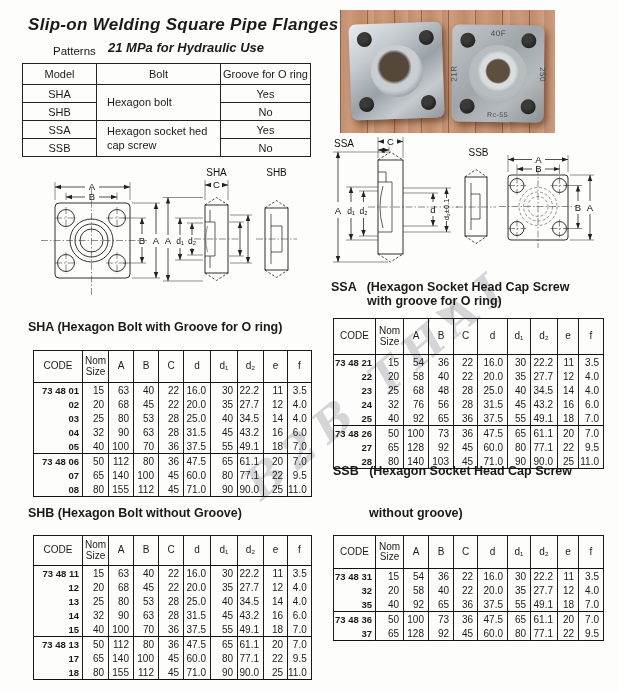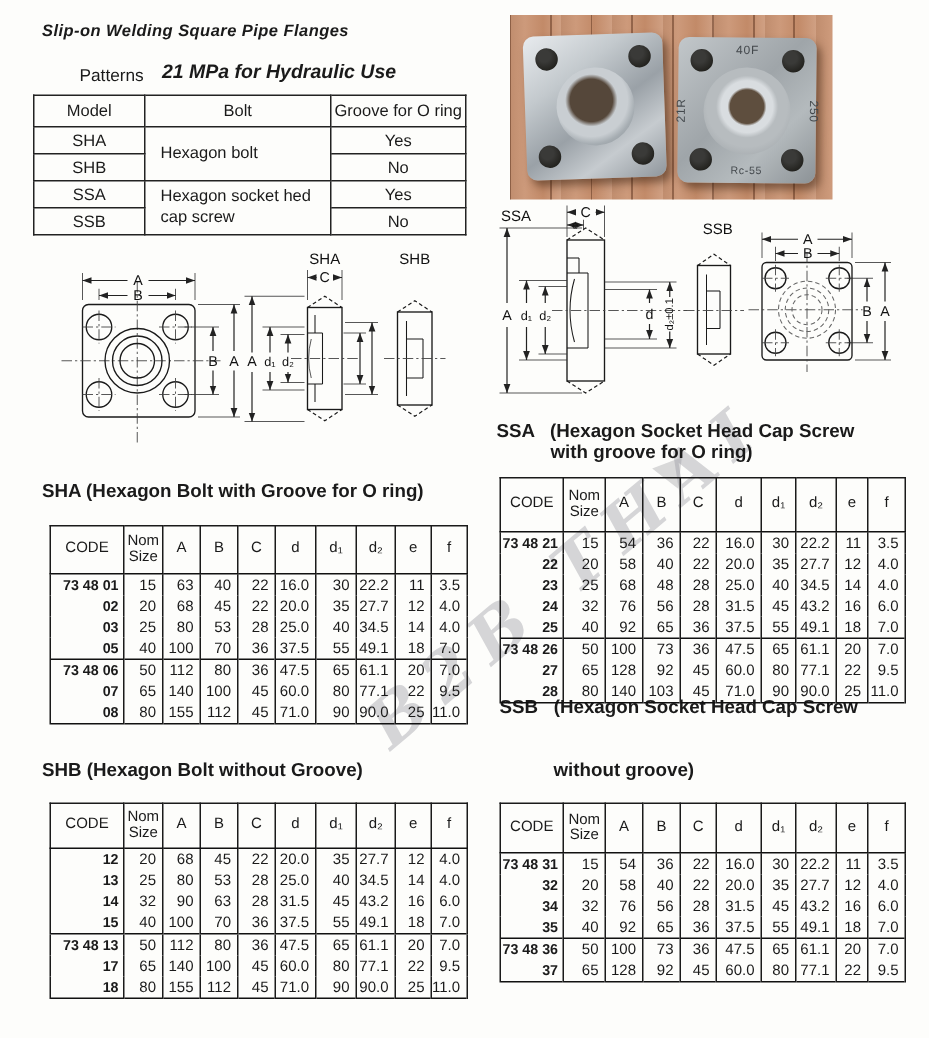--- a/index.html
+++ b/index.html
@@ -1,21 +1,21 @@
 <!DOCTYPE html>
 <html><head>
 <meta charset="utf-8">
 <style>
   html,body{margin:0;padding:0}
   body{width:619px;height:692px;position:relative;overflow:hidden;background:#fdfdfb;
        font-family:"Liberation Sans",sans-serif;color:#1a1a1a}
   .abs{position:absolute}
 
   
-  .title1{left:28px;top:15px;font-size:11px;font-weight:bold;font-style:italic;letter-spacing:.3px;white-space:nowrap}
+  .title1{left:28px;top:15px;font-size:17px;font-weight:bold;font-style:italic;letter-spacing:.3px;white-space:nowrap}
   .patterns{left:53px;top:45px;font-size:11.5px}
   .title2{left:108px;top:40px;font-size:13px;font-weight:bold;font-style:italic;white-space:nowrap}
 
   
   .ptable{left:22px;top:63px;border-collapse:collapse;table-layout:fixed;font-size:11px}
   .ptable th,.ptable td{border:1px solid #222;padding:0;vertical-align:middle}
   .ptable th{font-weight:normal;height:20px;}
   .ptable td{height:17px;text-align:center}
   .ptable .boltcell{text-align:left;padding-left:10px;line-height:1.25}
 
@@ -454,20 +454,32 @@
           <td>80</td>
           <td>53</td>
           <td>28</td>
           <td>25.0</td>
           <td>40</td>
           <td>34.5</td>
           <td>14</td>
           <td>4.0</td>
         </tr>
         <tr>
+          <td class="code">04</td>
+          <td>32</td>
+          <td>90</td>
+          <td>63</td>
+          <td>28</td>
+          <td>31.5</td>
+          <td>45</td>
+          <td>43.2</td>
+          <td>16</td>
+          <td>6.0</td>
+        </tr>
+        <tr>
           <td class="code">05</td>
           <td>40</td>
           <td>100</td>
           <td>70</td>
           <td>36</td>
           <td>37.5</td>
           <td>55</td>
           <td>49.1</td>
           <td>18</td>
           <td>7.0</td>
@@ -666,20 +678,32 @@
           <th>C</th>
           <th>d</th>
           <th>d₁</th>
           <th>d₂</th>
           <th>e</th>
           <th>f</th>
         </tr>
       </thead>
       <tbody class="grp">
         <tr>
+          <td class="code">73 48 11</td>
+          <td>15</td>
+          <td>63</td>
+          <td>40</td>
+          <td>22</td>
+          <td>16.0</td>
+          <td>30</td>
+          <td>22.2</td>
+          <td>11</td>
+          <td>3.5</td>
+        </tr>
+        <tr>
           <td class="code">12</td>
           <td>20</td>
           <td>68</td>
           <td>45</td>
           <td>22</td>
           <td>20.0</td>
           <td>35</td>
           <td>27.7</td>
           <td>12</td>
           <td>4.0</td>
@@ -808,32 +832,20 @@
           <td>58</td>
           <td>40</td>
           <td>22</td>
           <td>20.0</td>
           <td>35</td>
           <td>27.7</td>
           <td>12</td>
           <td>4.0</td>
         </tr>
         <tr>
-          <td class="code">34</td>
-          <td>32</td>
-          <td>76</td>
-          <td>56</td>
-          <td>28</td>
-          <td>31.5</td>
-          <td>45</td>
-          <td>43.2</td>
-          <td>16</td>
-          <td>6.0</td>
-        </tr>
-        <tr>
           <td class="code">35</td>
           <td>40</td>
           <td>92</td>
           <td>65</td>
           <td>36</td>
           <td>37.5</td>
           <td>55</td>
           <td>49.1</td>
           <td>18</td>
           <td>7.0</td>

